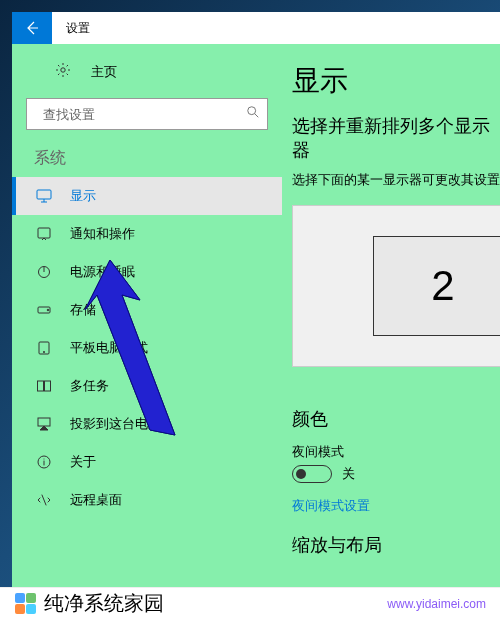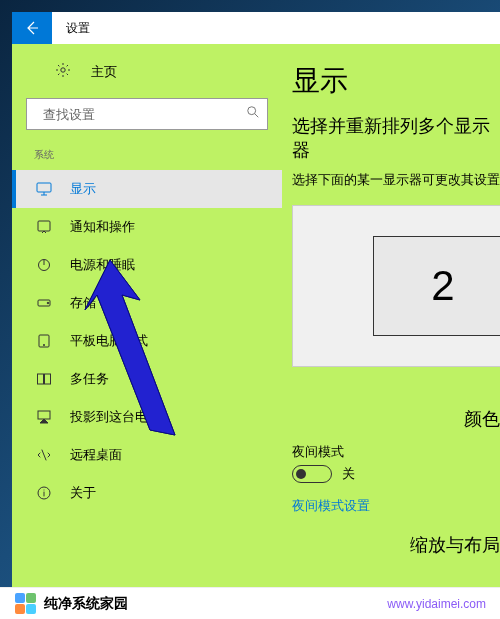--- a/index.html
+++ b/index.html
@@ -17,21 +17,21 @@
     left: 80px;
     z-index: 50;
     pointer-events: none;
   }
   .window {
     position: absolute;
     top: 12px;
     left: 12px;
     width: 488px;
     height: 575px;
-    background: #bef264;
+    background: #86efac;
     display: flex;
     flex-direction: column;
     overflow: hidden;
   }
   .titlebar {
     height: 32px;
     background: #fff;
     display: flex;
     align-items: center;
     padding: 0;
@@ -84,21 +84,21 @@
   }
   .search-input::placeholder { color: #666; }
   .search-icon {
     position: absolute;
     right: 8px;
     top: 50%;
     transform: translateY(-50%);
     color: #666;
   }
   .section-label {
-    font-size: 10px;
+    font-size: 16px;
     color: #666;
     padding: 18px 0 8px 22px;
   }
   .nav-item {
     display: flex;
     align-items: center;
     padding: 10px 14px 10px 22px;
     cursor: pointer;
     position: relative;
   }
@@ -162,21 +162,21 @@
     height: 100px;
     border: 1px solid #333;
     background: #e8e8e8;
     display: flex;
     align-items: center;
     justify-content: center;
     font-size: 42px;
     color: #000;
     font-weight: 300;
   }
-  .color-section h2 { margin-bottom: 12px; text-align: right; }
+  .color-section h2 { margin-bottom: 12px; }
   .toggle-label { font-size: 13px; color: #000; margin-bottom: 4px; }
   .toggle {
     display: flex;
     align-items: center;
     gap: 10px;
     margin-bottom: 14px;
   }
   .toggle-track {
     width: 40px;
     height: 18px;
@@ -206,21 +206,21 @@
     align-items: center;
     justify-content: space-between;
     padding: 0 14px;
     border-top: 1px solid #eee;
   }
   .footer-logo {
     width: 22px; height: 22px;
     display: flex; flex-wrap: wrap;
   }
   .footer-logo span { width: 10px; height: 10px; margin: 0.5px; border-radius: 2px; }
-  .footer-text { font-size: 14px; color: #000; font-weight: 700; }
+  .footer-text { font-size: 20px; color: #000; font-weight: 400; }
   .footer-url { font-size: 12px; color: #8b5cf6; }
 </style>
 </head>
 <body>
 
 <div class="window">
   <div class="titlebar">
     <div class="back-btn">
       <svg width="16" height="16" viewBox="0 0 16 16" fill="none" stroke="white" stroke-width="1.2">
           <path d="M10 2 L4 8 L10 14 M4 8 H14"></path>
@@ -312,33 +312,33 @@
             <svg width="16" height="16" viewBox="0 0 16 16" fill="none" stroke="currentColor" stroke-width="1">
               <rect x="2" y="2" width="12" height="8"></rect>
               <path d="M4 14l4-4 4 4z" fill="currentColor"></path>
             </svg>
           </span>
         <span class="label">投影到这台电脑</span>
       </div>
       <div class="nav-item">
         <span class="icon">
             <svg width="16" height="16" viewBox="0 0 16 16" fill="none" stroke="currentColor" stroke-width="1">
-              <path d="M4 6l-2 2 2 2M12 6l2 2-2 2M6 3l4 10" stroke-linecap="round"></path>
-            </svg>
-          </span>
-        <span class="label">远程桌面</span>
-      </div>
-      <div class="nav-item">
-        <span class="icon">
-            <svg width="16" height="16" viewBox="0 0 16 16" fill="none" stroke="currentColor" stroke-width="1">
               <circle cx="8" cy="8" r="6"></circle>
               <path d="M8 5v0M8 7v4" stroke-linecap="round"></path>
             </svg>
           </span>
         <span class="label">关于</span>
+      </div>
+      <div class="nav-item">
+        <span class="icon">
+            <svg width="16" height="16" viewBox="0 0 16 16" fill="none" stroke="currentColor" stroke-width="1">
+              <path d="M4 6l-2 2 2 2M12 6l2 2-2 2M6 3l4 10" stroke-linecap="round"></path>
+            </svg>
+          </span>
+        <span class="label">远程桌面</span>
       </div>
     </div>
 
     <div class="main">
       <h1>显示</h1>
       <h2>选择并重新排列多个显示器</h2>
       <p>选择下面的某一显示器可更改其设置。某</p>
       <div class="display-preview">
         <div class="monitor-box">
           <span>2</span>

